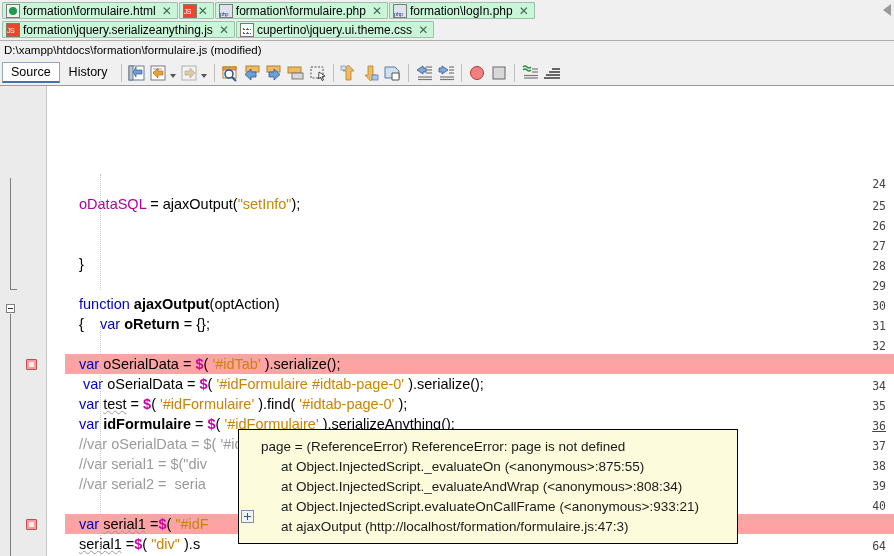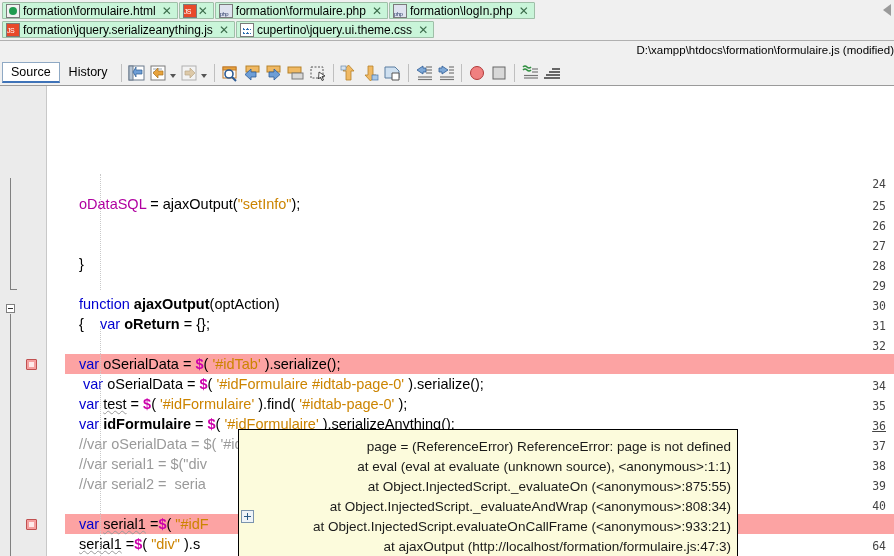--- a/index.html
+++ b/index.html
@@ -6,21 +6,20 @@
     margin: 0; padding: 0;
     width: 894px; height: 556px;
     overflow: hidden;
     background: #ffffff;
     font-family: "Liberation Sans", sans-serif;
   }
   #app {
     position: relative;
     width: 894px; height: 556px;
     background: #f0f0f0;
-    text-align: right;
   }
 
   
   .tabbar {
     position: relative;
     background: #f0f0f0;
     padding: 2px 0 0 2px;
     border-bottom: 1px solid #b0b0b0;
   }
   .tabrow {
@@ -532,21 +531,20 @@
     <div class="foldline" style="top:92px; height:112px;"></div>
     <div style="position:absolute; left:10px; top:203px; width:7px; height:1px; background:#808080;"></div>
     <div class="foldbox" style="left:6px; top:218px;"></div>
     <div class="foldline" style="top:228px; height:300px;"></div>
 
     <div class="indentguide" style="left:100px; top:88px; height:116px;"></div>
     <div class="indentguide" style="left:100px; top:240px; height:290px;"></div>
 
     <div class="tooltip" id="tooltip">
         <div class="tline head">page = (ReferenceError) ReferenceError: page is not defined</div>
-        <div class="tline frame">at eval (eval at evaluate (unknown source), &lt;anonymous&gt;:1:1)</div>
         <div class="tline frame">at Object.InjectedScript._evaluateOn (&lt;anonymous&gt;:875:55)</div>
         <div class="tline frame">at Object.InjectedScript._evaluateAndWrap (&lt;anonymous&gt;:808:34)</div>
         <div class="tline frame">at Object.InjectedScript.evaluateOnCallFrame (&lt;anonymous&gt;:933:21)</div>
         <div class="tline frame">at ajaxOutput (http://localhost/formation/formulaire.js:47:3)</div>
       </div>
     <div class="expander"></div>
   </div>
 
 </div>
 

